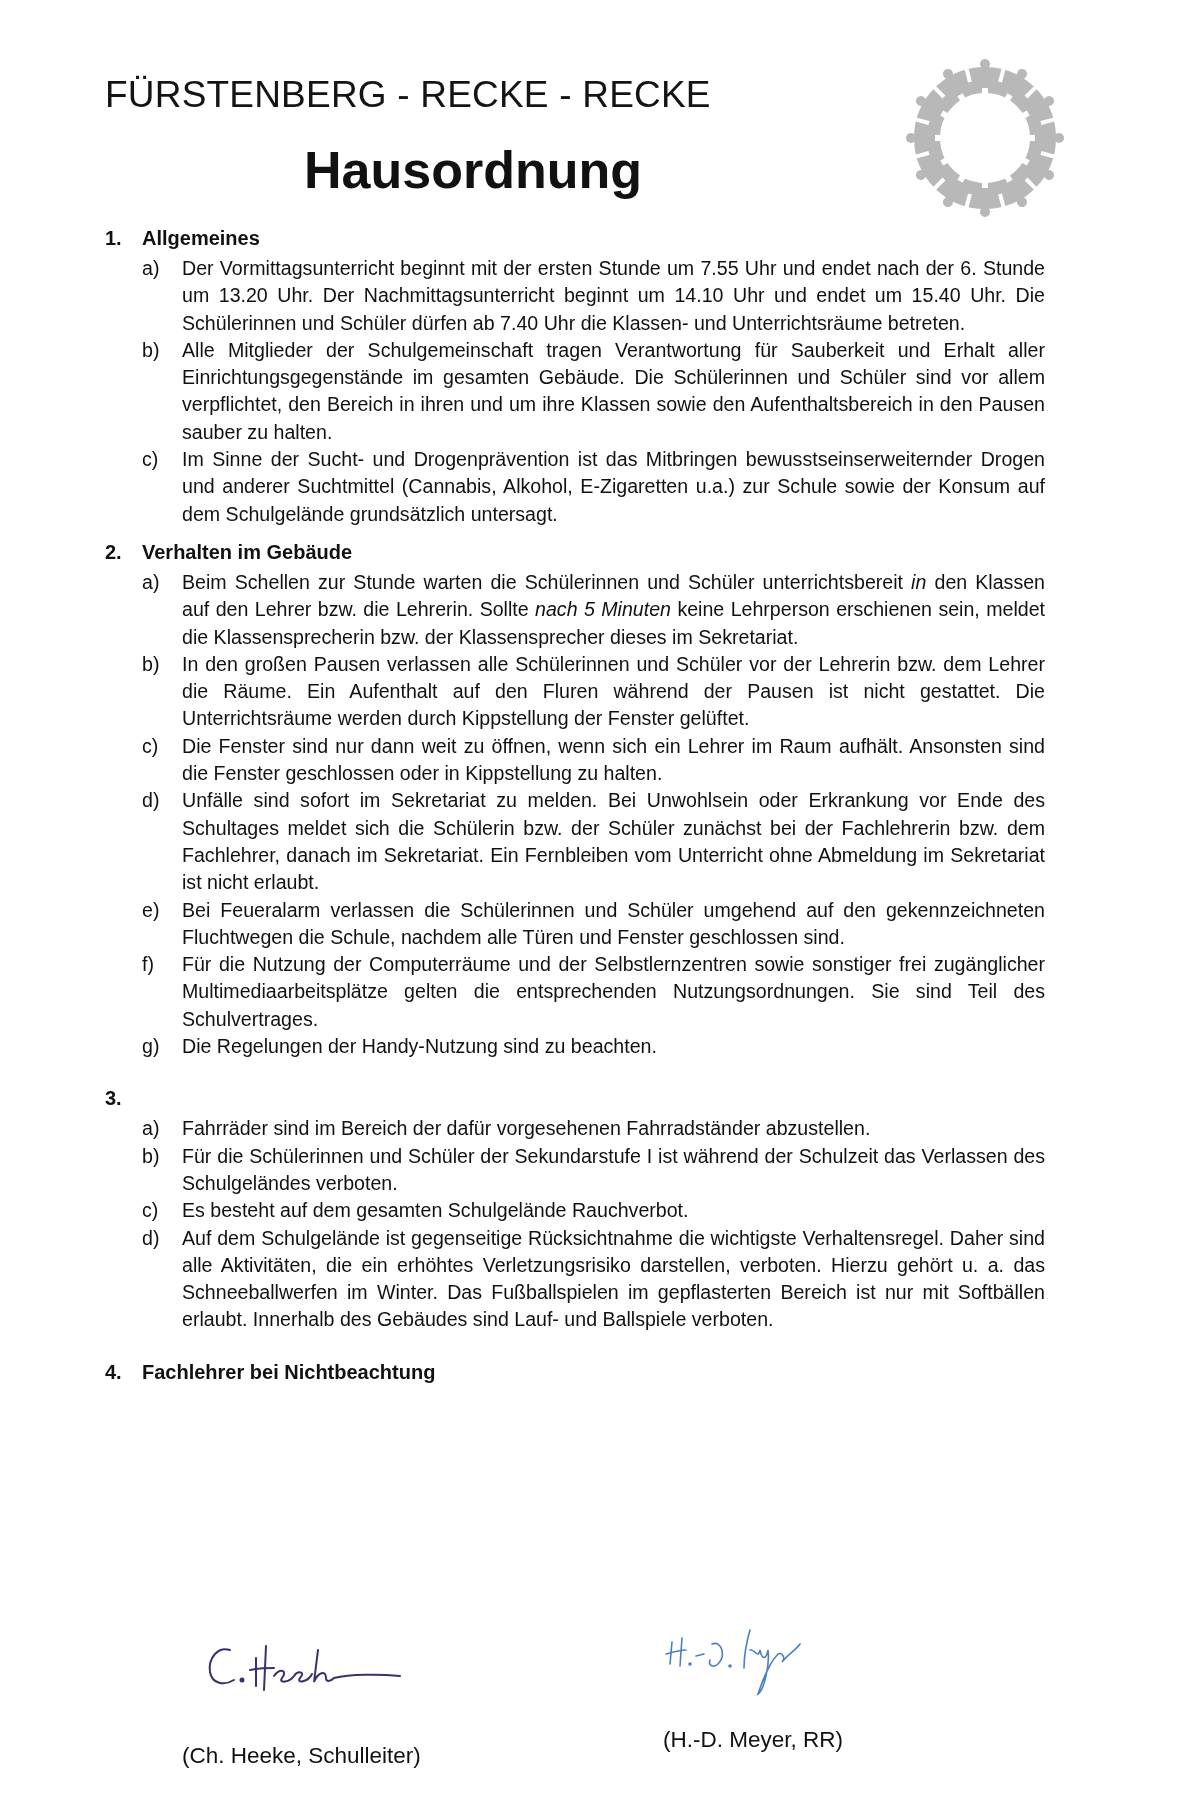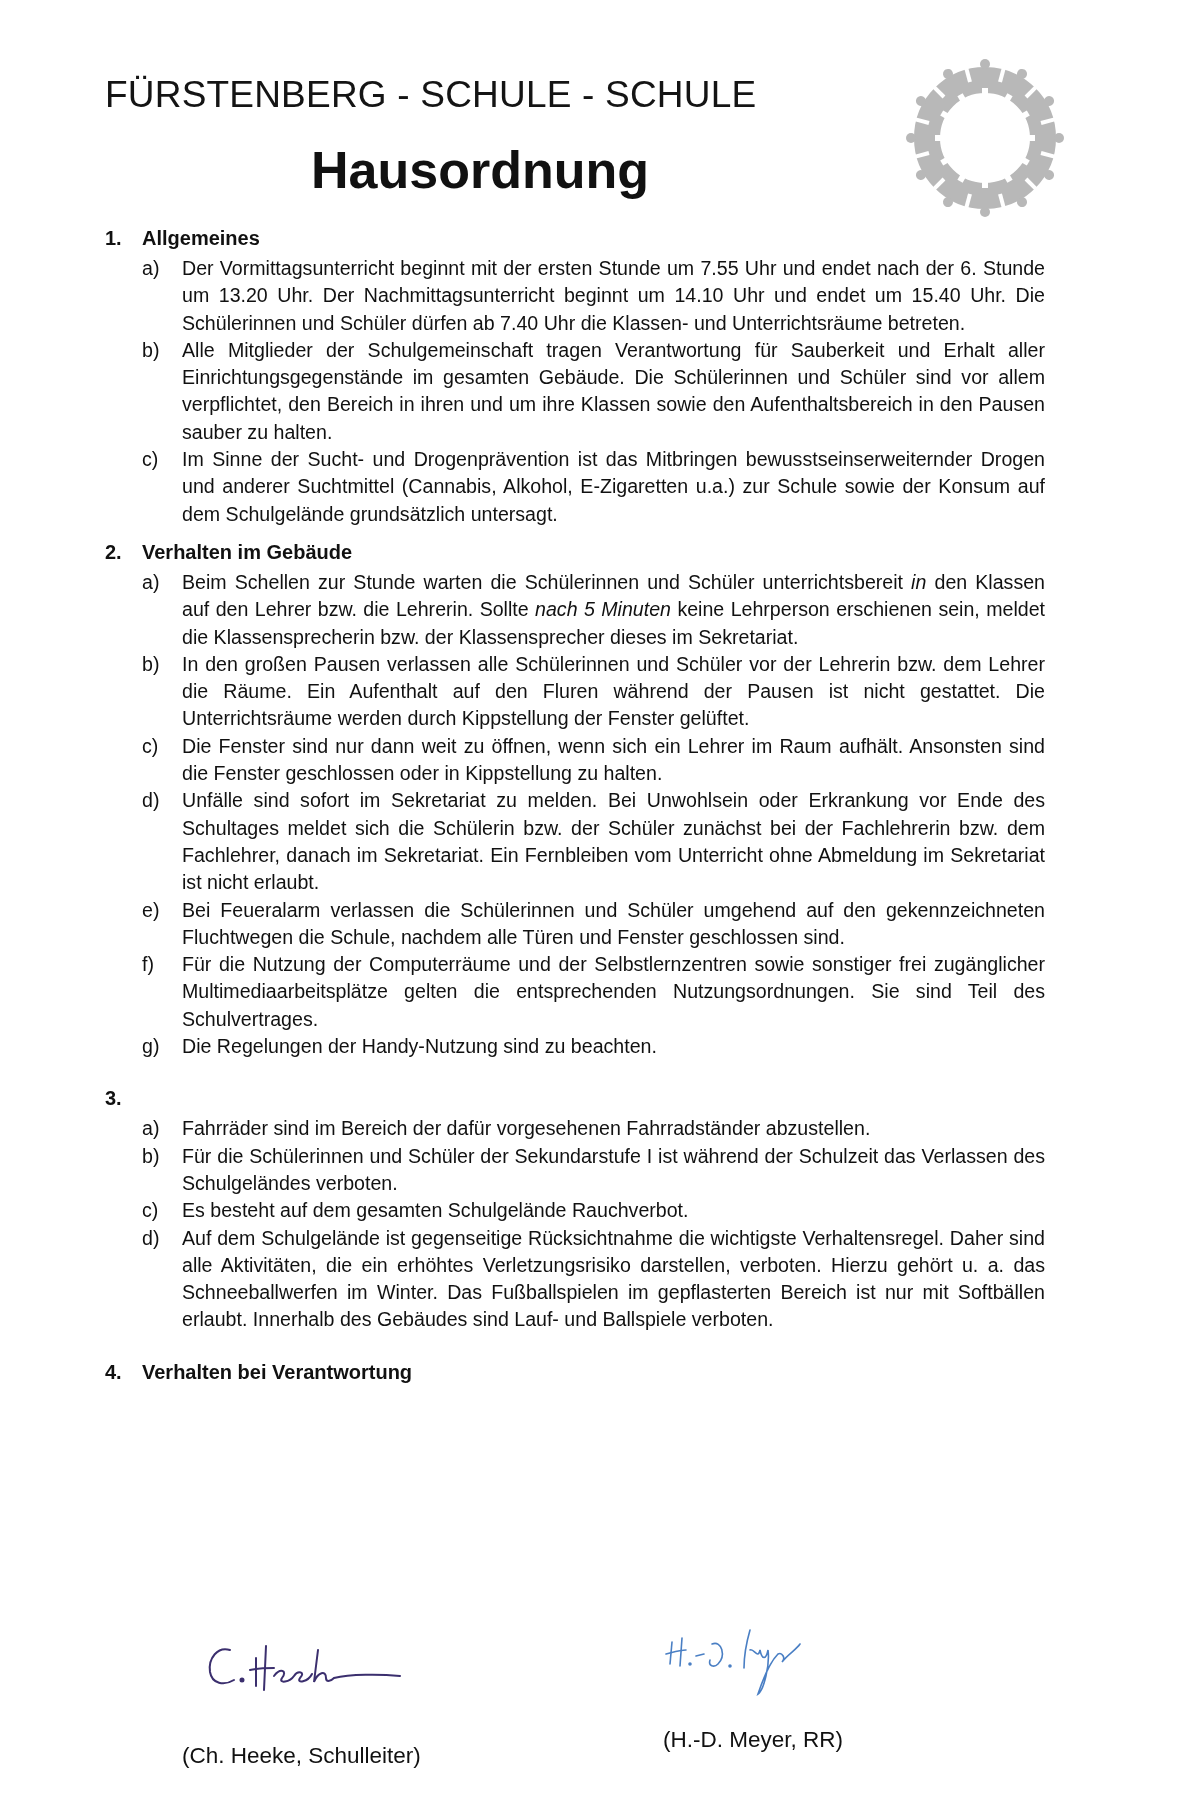--- a/index.html
+++ b/index.html
@@ -1,39 +1,39 @@
 <!DOCTYPE html>
 <html><head>
 <meta charset="utf-8">
 <style>
   html, body { margin: 0; padding: 0; background: #ffffff; }
   body { width: 1200px; height: 1808px; position: relative; overflow: hidden;
          font-family: "Liberation Sans", sans-serif; color: #111; }
   .school { position: absolute; left: 105px; top: 74px; font-size: 37px; letter-spacing: 0.2px; color: #141414; }
-  .title { position: absolute; left: 311px; top: 140px; font-size: 52px; font-weight: bold; color: #111; }
+  .title { position: absolute; left: 304px; top: 140px; font-size: 52px; font-weight: bold; color: #111; }
   .logo { position: absolute; left: 905px; top: 58px; width: 160px; height: 160px; }
   .content { position: absolute; left: 105px; top: 224px; width: 940px; }
   .section { margin-bottom: 10px; }
   .sec-head { display: flex; font-weight: bold; font-size: 20px; line-height: 28px; margin-bottom: 3px; }
   .sec-num { width: 37px; }
   .items { margin-left: 37px; }
   .item { display: flex; font-size: 19.6px; line-height: 27.3px; }
   .item-letter { width: 40px; flex: none; }
   .item-text { flex: 1; text-align: justify; }
   .plain { margin-left: 37px; font-size: 22.5px; line-height: 30px; text-align: justify; }
   .gap-big { height: 14px; }
   .sig-label { position: absolute; font-size: 22.5px; top: 1727px; }
   .sig1 { position: absolute; left: 200px; top: 1628px; width: 230px; height: 70px; }
   .sig2 { position: absolute; left: 660px; top: 1620px; width: 170px; height: 80px; }
   em { }
 </style>
 </head>
 <body>
 
-<div class="school">FÜRSTENBERG - SCHULE - SCHULE</div>
+<div class="school">FÜRSTENBERG - RECKE - RECKE</div>
 <div class="title">Hausordnung</div>
 
 <svg class="logo" viewBox="-80 -80 160 160">
   <g fill="#b8b8b8">
     <circle r="58" fill="none" stroke="#b8b8b8" stroke-width="26"></circle>
     <circle r="33" fill="#ffffff"></circle>
     <g id="fig">
       <circle cx="0" cy="-74" r="5"></circle>
     </g>
     <use href="#fig" transform="rotate(30)"></use>
@@ -158,21 +158,21 @@
           <span class="item-letter">d)</span>
           <span class="item-text">Auf dem Schulgelände ist gegenseitige Rücksichtnahme die wichtigste Verhaltens­regel. Daher sind alle Aktivitäten, die ein erhöhtes Verletzungsrisiko darstellen, verboten. Hierzu gehört u. a. das Schneeballwerfen im Winter. Das Fußballspielen im gepflasterten Bereich ist nur mit Softbällen erlaubt. Innerhalb des Gebäudes sind Lauf- und Ballspiele verboten.</span>
         </div>
     </div>
   </div>
   <div class="gap-big"></div>
 
   <div class="section">
     <div class="sec-head">
       <span class="sec-num">4.</span>
-      <span>Verhalten bei Verantwortung</span>
+      <span>Fachlehrer bei Nichtbeachtung</span>
     </div>
   </div>
 </div>
 
 <svg class="sig1" viewBox="0 0 230 70">
   <g fill="none" stroke="#3b2f6e" stroke-width="2" stroke-linecap="round">
     <path d="M30 22 C18 18 8 30 10 44 C12 56 24 58 34 52"></path>
     <circle cx="42" cy="52" r="1.5" fill="#3b2f6e"></circle>
     <path d="M56 30 L56 58"></path>
     <path d="M66 18 L64 62"></path>

